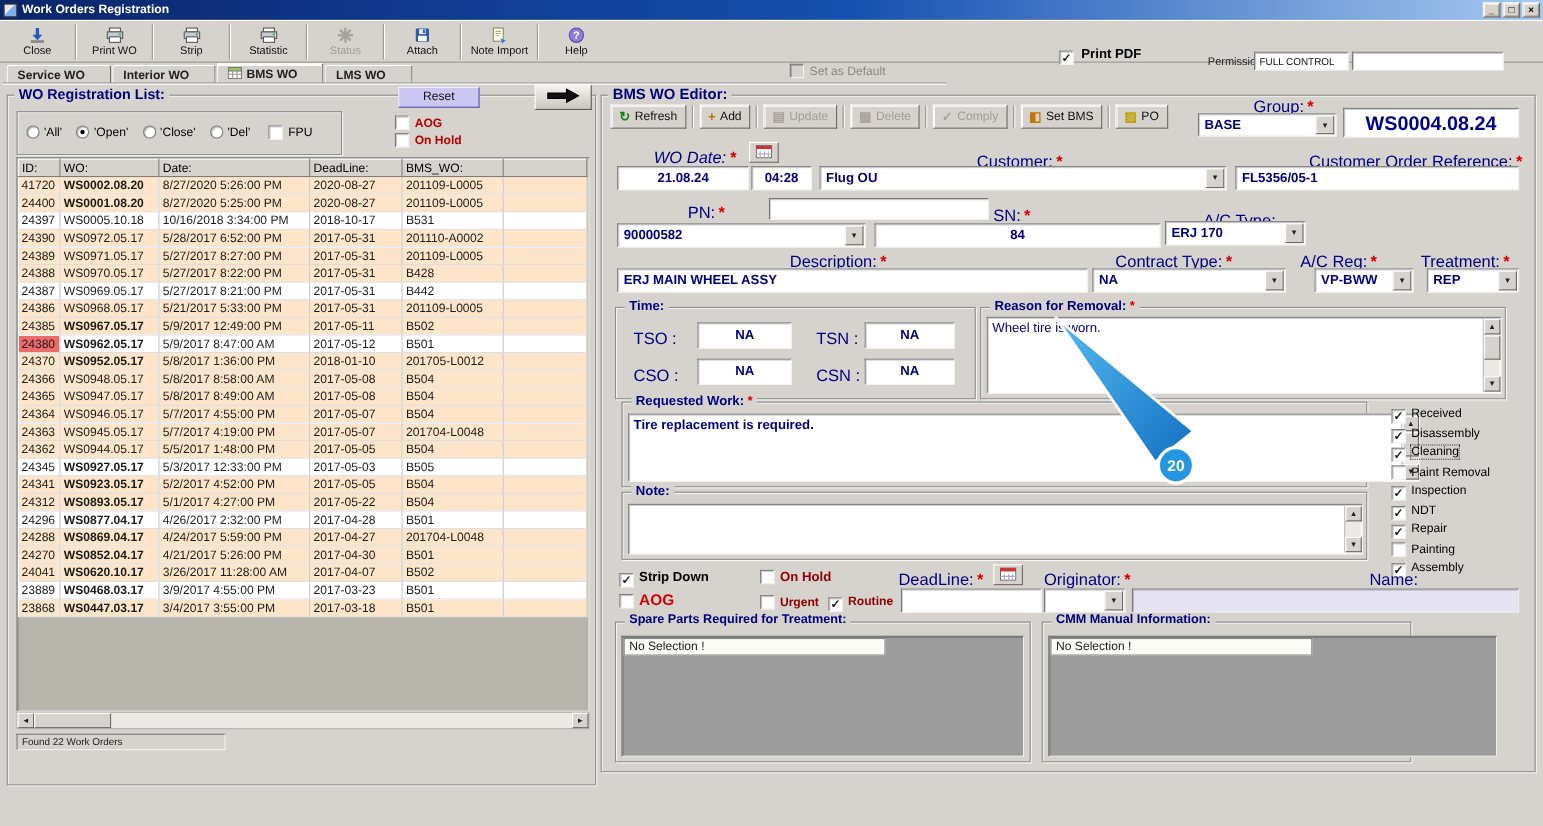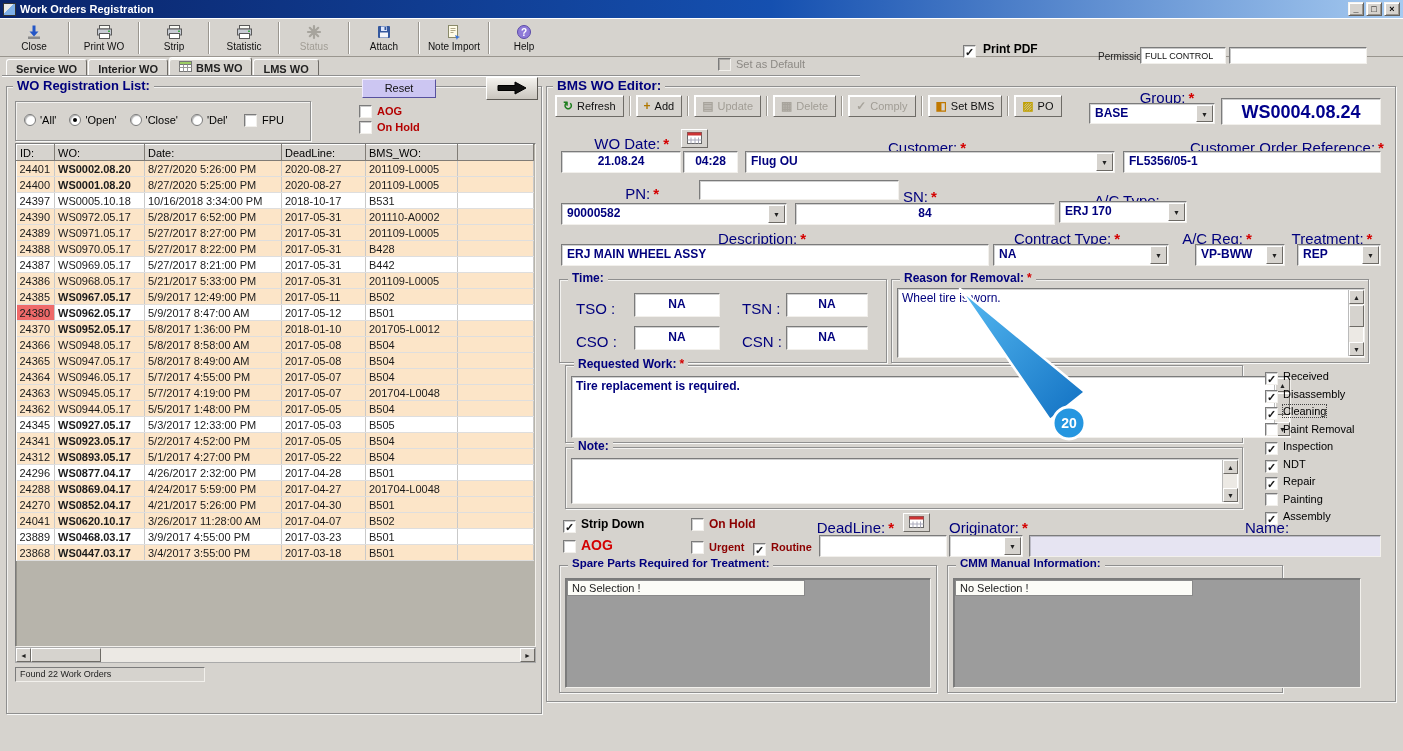--- a/index.html
+++ b/index.html
@@ -37,21 +37,21 @@
   .tlbl{font-size:10px;color:#111;}
   .tdis .tlbl{color:#a19d95;}
   .ticon{height:16px;display:flex;align-items:center;}
   .tsep{width:2px;height:32px;margin:0 4px;border-left:1px solid #9a968f;border-right:1px solid #fff;}
   .pdflbl{font-size:12px;font-weight:bold;margin-left:2px;}
   .permlbl{position:absolute;left:1098px;top:33px;font-size:10px;color:#222;}
   .permfield{position:absolute;top:29px;height:17px;font-size:9px;color:#111;padding:3px 4px;}
 
   
   .tabbar{position:absolute;left:6px;top:57px;height:19px;display:flex;align-items:flex-end;}
-  .tab{height:17px;padding:2px 9px 0 9px;margin-right:1px;background:#d6d3ce;border:1px solid;border-color:#fff #6e6b66 #d6d3ce #fff;border-radius:3px 3px 0 0;font-size:11px;font-weight:bold;color:#222;display:flex;align-items:center;gap:4px;}
+  .tab{height:17px;padding:2px 23px 0 9px;margin-right:1px;background:#d6d3ce;border:1px solid;border-color:#fff #6e6b66 #d6d3ce #fff;border-radius:3px 3px 0 0;font-size:11px;font-weight:bold;color:#222;display:flex;align-items:center;gap:4px;}
   .tab.active{height:19px;box-shadow:inset 0 2px 0 #fafaf6;}
   .tabline{position:absolute;left:2px;top:76px;width:858px;border-top:1px solid #fff;box-shadow:0 -1px 0 #8f8f8f;}
 
   
   .panel{position:absolute;}
 
   
   .resetbtn{position:absolute;background:#ccc6f2;border:1px solid;border-color:#efeaff #57519e #57519e #efeaff;text-align:center;font-size:11px;color:#111;line-height:17px;}
   .fwdbtn{position:absolute;background:linear-gradient(180deg,#f4f2ee,#c9c5be);border:1px solid;border-color:#fff #5d5a55 #5d5a55 #fff;display:flex;align-items:center;justify-content:center;}
   .radio{margin-right:13px;white-space:nowrap;}
@@ -268,21 +268,21 @@
             <th>ID:</th>
             <th>WO:</th>
             <th>Date:</th>
             <th>DeadLine:</th>
             <th>BMS_WO:</th>
             <th></th>
           </tr>
         </thead>
       <tbody>
           <tr class="rp">
-            <td>24401</td>
+            <td>41720</td>
             <td class="b">WS0002.08.20</td>
             <td>8/27/2020 5:26:00 PM</td>
             <td>2020-08-27</td>
             <td>201109-L0005</td>
             <td></td>
           </tr>
           <tr class="rp">
             <td>24400</td>
             <td class="b">WS0001.08.20</td>
             <td>8/27/2020 5:25:00 PM</td>
@@ -526,21 +526,21 @@
       </div>
     </div>
 
   <span class="elab" style="left:560px;top:2px;width:120px;text-align:center;"><span>Group:</span><span class="req">*</span></span>
   <div class="dd" style="left:542px;top:16px;width:126px;height:21px;">
     <span class="ddval">BASE</span>
     <span class="ddbtn">▼</span>
   </div>
   <div class="wonum" style="left:674px;top:11px;width:160px;height:27px;">WS0004.08.24</div>
 
-  <span class="elab" style="left:10px;top:48px;width:112px;text-align:right;"><span>WO Date:</span><span class="req">*</span></span>
+  <span class="elab" style="left:10px;top:48px;width:112px;text-align:right;font-style:italic;"><span>WO Date:</span><span class="req">*</span></span>
   <div class="calbtn" style="left:134px;top:42px;width:27px;height:19px;">
     <span><svg width="15" height="13" viewBox="0 0 15 13">
           <rect x="0.5" y="1.5" width="14" height="11" fill="#fff" stroke="#666"></rect>
           <rect x="0.5" y="1.5" width="14" height="3" fill="#cc3333"></rect>
           <path d="M4 6.5v6M8 6.5v6M11.5 6.5v6M0.5 9h14" stroke="#aab" stroke-width="1"></path>
         </svg></span>
   </div>
   <div class="field center bold" style="left:14px;top:64px;width:120px;height:22px;">21.08.24</div>
   <div class="field center bold" style="left:136px;top:64px;width:55px;height:22px;">04:28</div>
 

